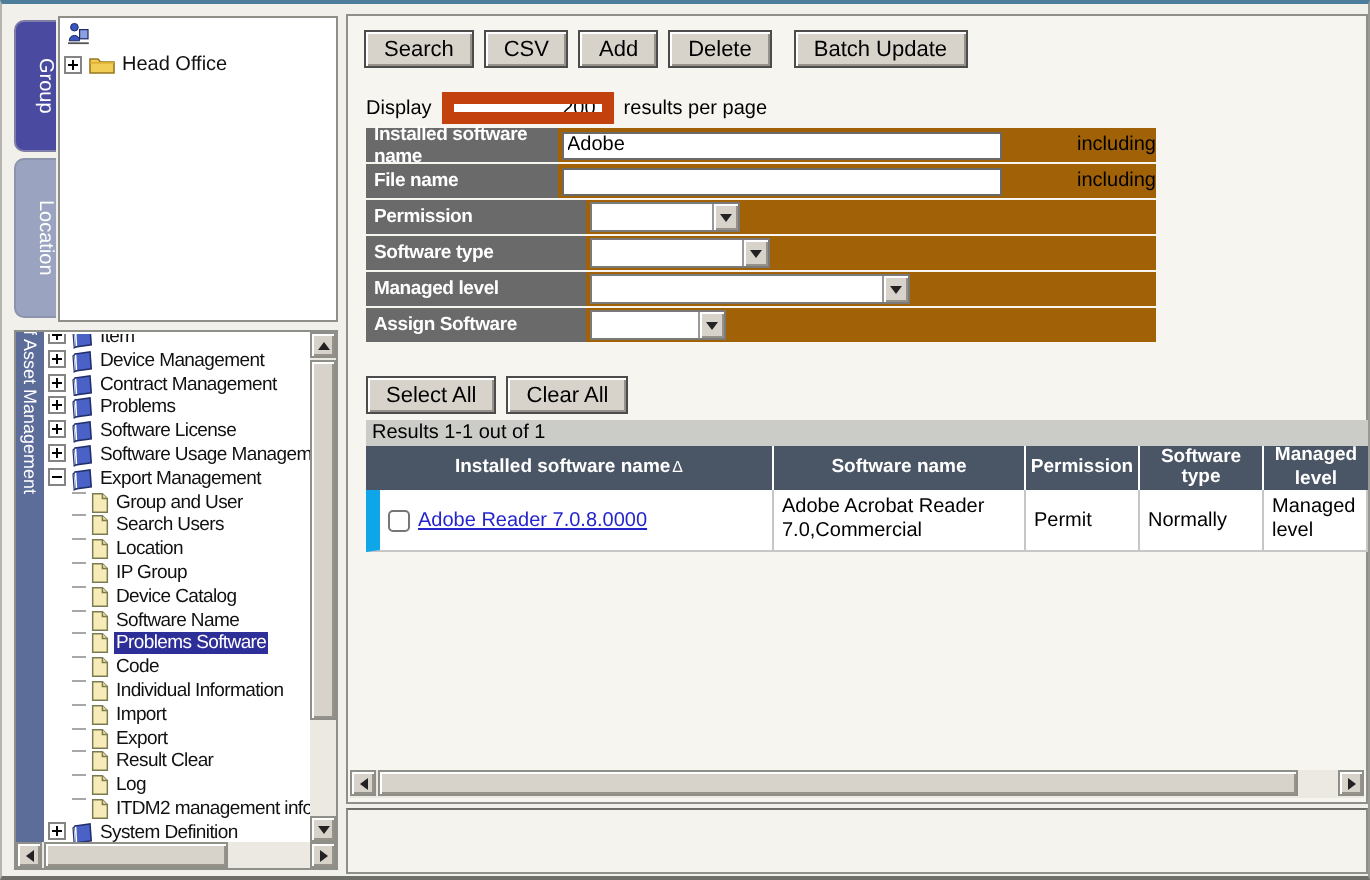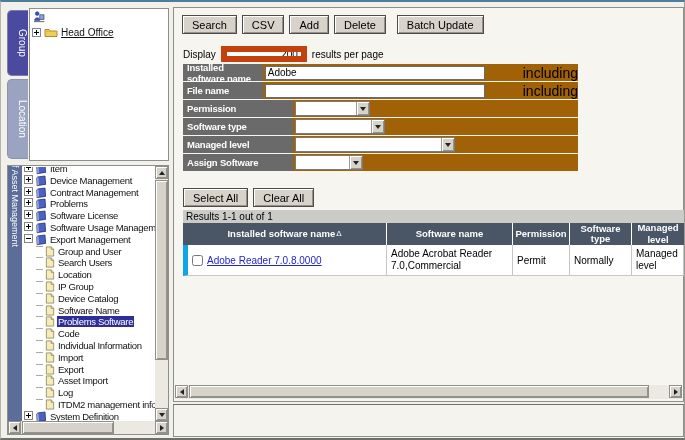--- a/index.html
+++ b/index.html
@@ -11,21 +11,21 @@
   
   #left-top { position:absolute; left:6px; top:6px; width:162px; height:153px; }
   .tabcol { position:absolute; left:0; top:2px; width:22px; bottom:0; }
   .vtab { width:21px; writing-mode:vertical-rl; text-align:center; font-size:10px; color:#fff;
           border-radius:5px 0 0 5px; border:1px solid #7d7da8; border-right:none; cursor:default; }
   .vtab.group { height:66px; background:#4a4aa0; }
   .vtab.location { height:80px; background:#9aa3c0; margin-top:3px; border-color:#8b93ad; }
   .treebox { position:absolute; left:22px; top:0; right:0; bottom:0; background:#fff; border:1px solid #8f8f89; }
   .gt-root { position:absolute; left:3px; top:2px; }
   .gt-row { position:absolute; left:2px; top:17px; display:flex; align-items:center; gap:3px; height:13px; }
-  .gt-label { font-size:10px; color:#111; white-space:nowrap;text-decoration:underline; }
+  .gt-label { font-size:10px; color:#111; white-space:nowrap; }
 
   #left-bottom { position:absolute; left:6px; top:163px; width:162px; height:270px; background:#fff; border:1px solid #8f8f89; }
   .vstrip { position:absolute; left:0; top:0; width:14px; bottom:0; background:#5d6d99; overflow:hidden; }
   .vstrip span { position:absolute; left:2px; top:-6px; writing-mode:vertical-rl; font-size:9px; color:#fff; white-space:nowrap; }
   .treearea { position:absolute; left:14px; top:1px; right:13px; bottom:13px; overflow:hidden; background:#fff; }
   .treelist { position:absolute; left:0; top:-4px; right:0; }
   .trow { display:flex; align-items:flex-start; gap:2px; height:11.8px; padding-left:2px; white-space:nowrap; overflow:hidden; }
   .trow.t1 { padding-left:14px; }
   .branch { width:7px; height:1px; background:#a8a8a8; flex:none; }
   .tlabel { font-size:9.5px; letter-spacing:-0.3px; color:#111; line-height:11px; padding:0 1px; }
@@ -57,39 +57,39 @@
   .display-row label { margin-right:5px; }
   .num-input { width:86px; height:16px; border:6px solid #c2410c; font-size:10px; text-align:right; padding:0 3px; background:#fff; }
   .display-suffix { margin-left:5px; }
 
   .form { position:absolute; left:9px; top:56px; width:395px; }
   .frow { display:flex; height:17px; margin-bottom:1px; }
   .flabel { width:110px; background:#6a6a6a; color:#fff; font-size:9.5px; font-weight:bold;
             display:flex; align-items:center; padding-left:4px; letter-spacing:-0.2px; }
   .fval { flex:1; background:#a16207; display:flex; align-items:center; padding-left:2px;gap:36px; }
   .txt-input { width:220px; height:14px; border:1px solid #6a6a6a; background:#fff; font-size:10px; padding:0 2px; }
-  .fsuffix { font-size:14px; color:#000; margin-left:2px; }
+  .fsuffix { font-size:10px; color:#000; margin-left:2px; }
   .selbox { position:relative; height:15px; background:#fff; border:1px solid #7a7a7a; cursor:default; }
   .selval { position:absolute; left:2px; top:1px; font-size:10px; }
   .selarrow { position:absolute; right:0; top:0; bottom:0; width:13px; background:#d7d3ca; border-left:1px solid #9a9a9a;
               box-shadow:inset 1px 1px 0 #fff, inset -1px -1px 0 #96928a; display:flex; align-items:center; justify-content:center; }
 
   .selbtns { position:absolute; left:9px; top:180px; display:flex; }
   .results-bar { position:absolute; left:9px; top:202px; width:501px; height:13px; background:#cbcbc8;
                  font-size:10px; color:#000; padding-left:3px; line-height:13px; }
   .rtable { position:absolute; left:9px; top:215px; width:501px; }
   .thead { display:flex; }
   .th { background:#4a5565; color:#fff; font-size:9.5px; font-weight:bold; height:22px;
         display:flex; align-items:center; justify-content:center; text-align:center;
         border-right:1px solid #fff; overflow:hidden; line-height:10px; }
   .th:last-child { border-right:none; }
   .tbody-row { display:flex; }
   .td { background:#fff; font-size:10px; color:#000; min-height:30px; padding:3px 4px;
         border-right:1px solid #c6c6c6; border-bottom:1px solid #c6c6c6; display:flex; align-items:center; }
-  .td:first-child { border-left:5px solid #0ea5e9; }
+  .td:first-child { border-left:7px solid #0ea5e9; }
   .c1 { width:204px; } .c2 { width:126px; } .c3 { width:57px; } .c4 { width:62px; } .c5 { width:52px; }
   .sort-sup { font-size:8px; vertical-align:super; margin-left:1px; font-weight:normal; }
   .link { color:#2424cc; text-decoration:underline; cursor:pointer; }
   .cbox { width:11px; height:11px; margin:0 4px 0 0; flex:none; }
   .wrapcell { line-height:12px; }
   .hscroll-main { position:absolute; left:1px; right:1px; bottom:2px; height:14px; background:#ece9e2; }
 
   #bottom-panel { position:absolute; left:172px; top:402px; width:511px; height:33px; background:#f4f3ee;
                   border:1px solid #8f8f89; border-top-color:#6f6f6a; }
   svg { display:block; }
@@ -274,21 +274,21 @@
             <svg class="ti" width="10" height="11">
               <use href="#sym-page"></use>
             </svg>
             <span class="tlabel">Export</span>
           </div>
         <div class="trow t1">
             <span class="branch"></span>
             <svg class="ti" width="10" height="11">
               <use href="#sym-page"></use>
             </svg>
-            <span class="tlabel">Asset Import</span>
+            <span class="tlabel">Result Clear</span>
           </div>
         <div class="trow t1">
             <span class="branch"></span>
             <svg class="ti" width="10" height="11">
               <use href="#sym-page"></use>
             </svg>
             <span class="tlabel">Log</span>
           </div>
         <div class="trow t1">
             <span class="branch"></span>

